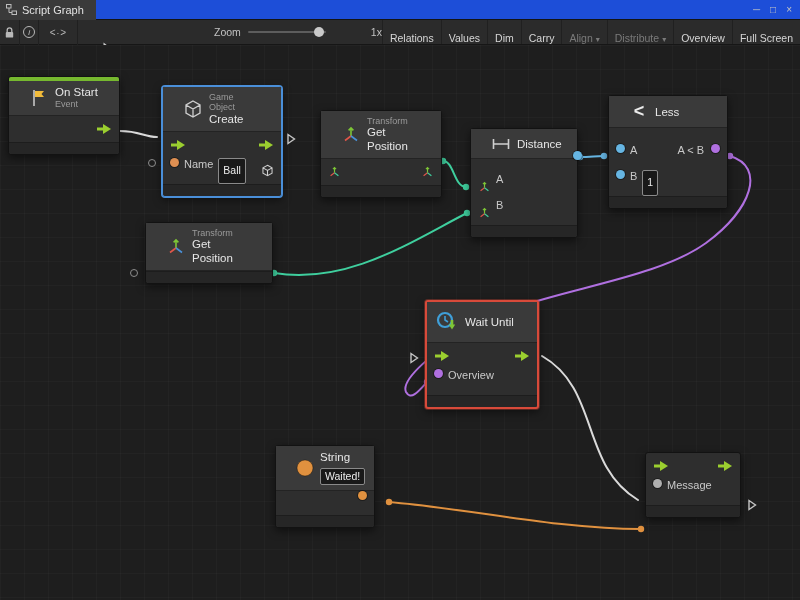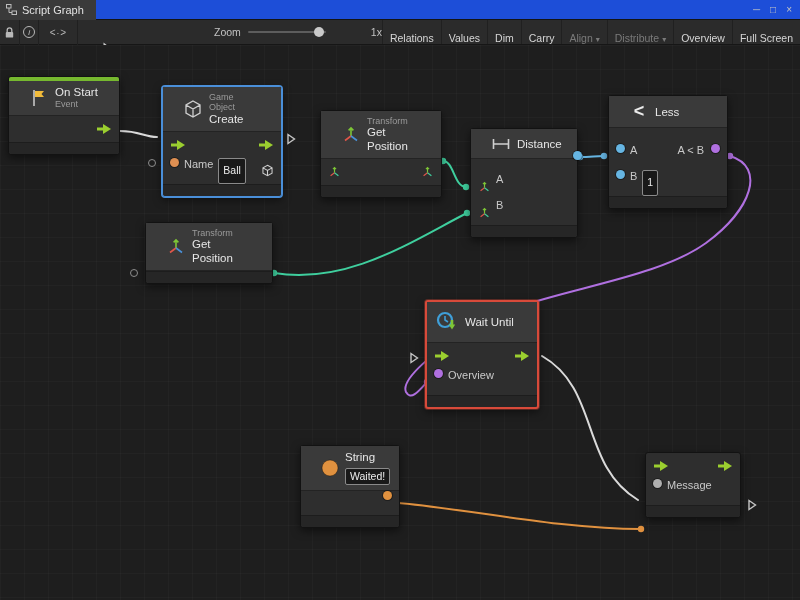--- a/index.html
+++ b/index.html
@@ -374,21 +374,21 @@
             </svg>
         </span>
       </div>
       <div class="row">
         <span class="dot bool"></span>
         <span class="plabel">Overview</span>
       </div>
       <div class="ft"></div>
     </div>
 
-    <div class="node" style="left:300px;top:400px;width:100px">
+    <div class="node" style="left:275px;top:400px;width:100px">
       <div class="hdr">
         <span class="nicon">
           <svg width="18" height="18" viewBox="0 0 18 18">
               <circle cx="9" cy="9" r="8" fill="#e0913f"></circle>
               <circle cx="9" cy="9" r="8" fill="none" stroke="rgba(0,0,0,.35)"></circle>
             </svg>
         </span>
         <span class="tcol">
           <span class="ttl">String</span>
           <span class="field" style="margin-top:4px">Waited!</span>

